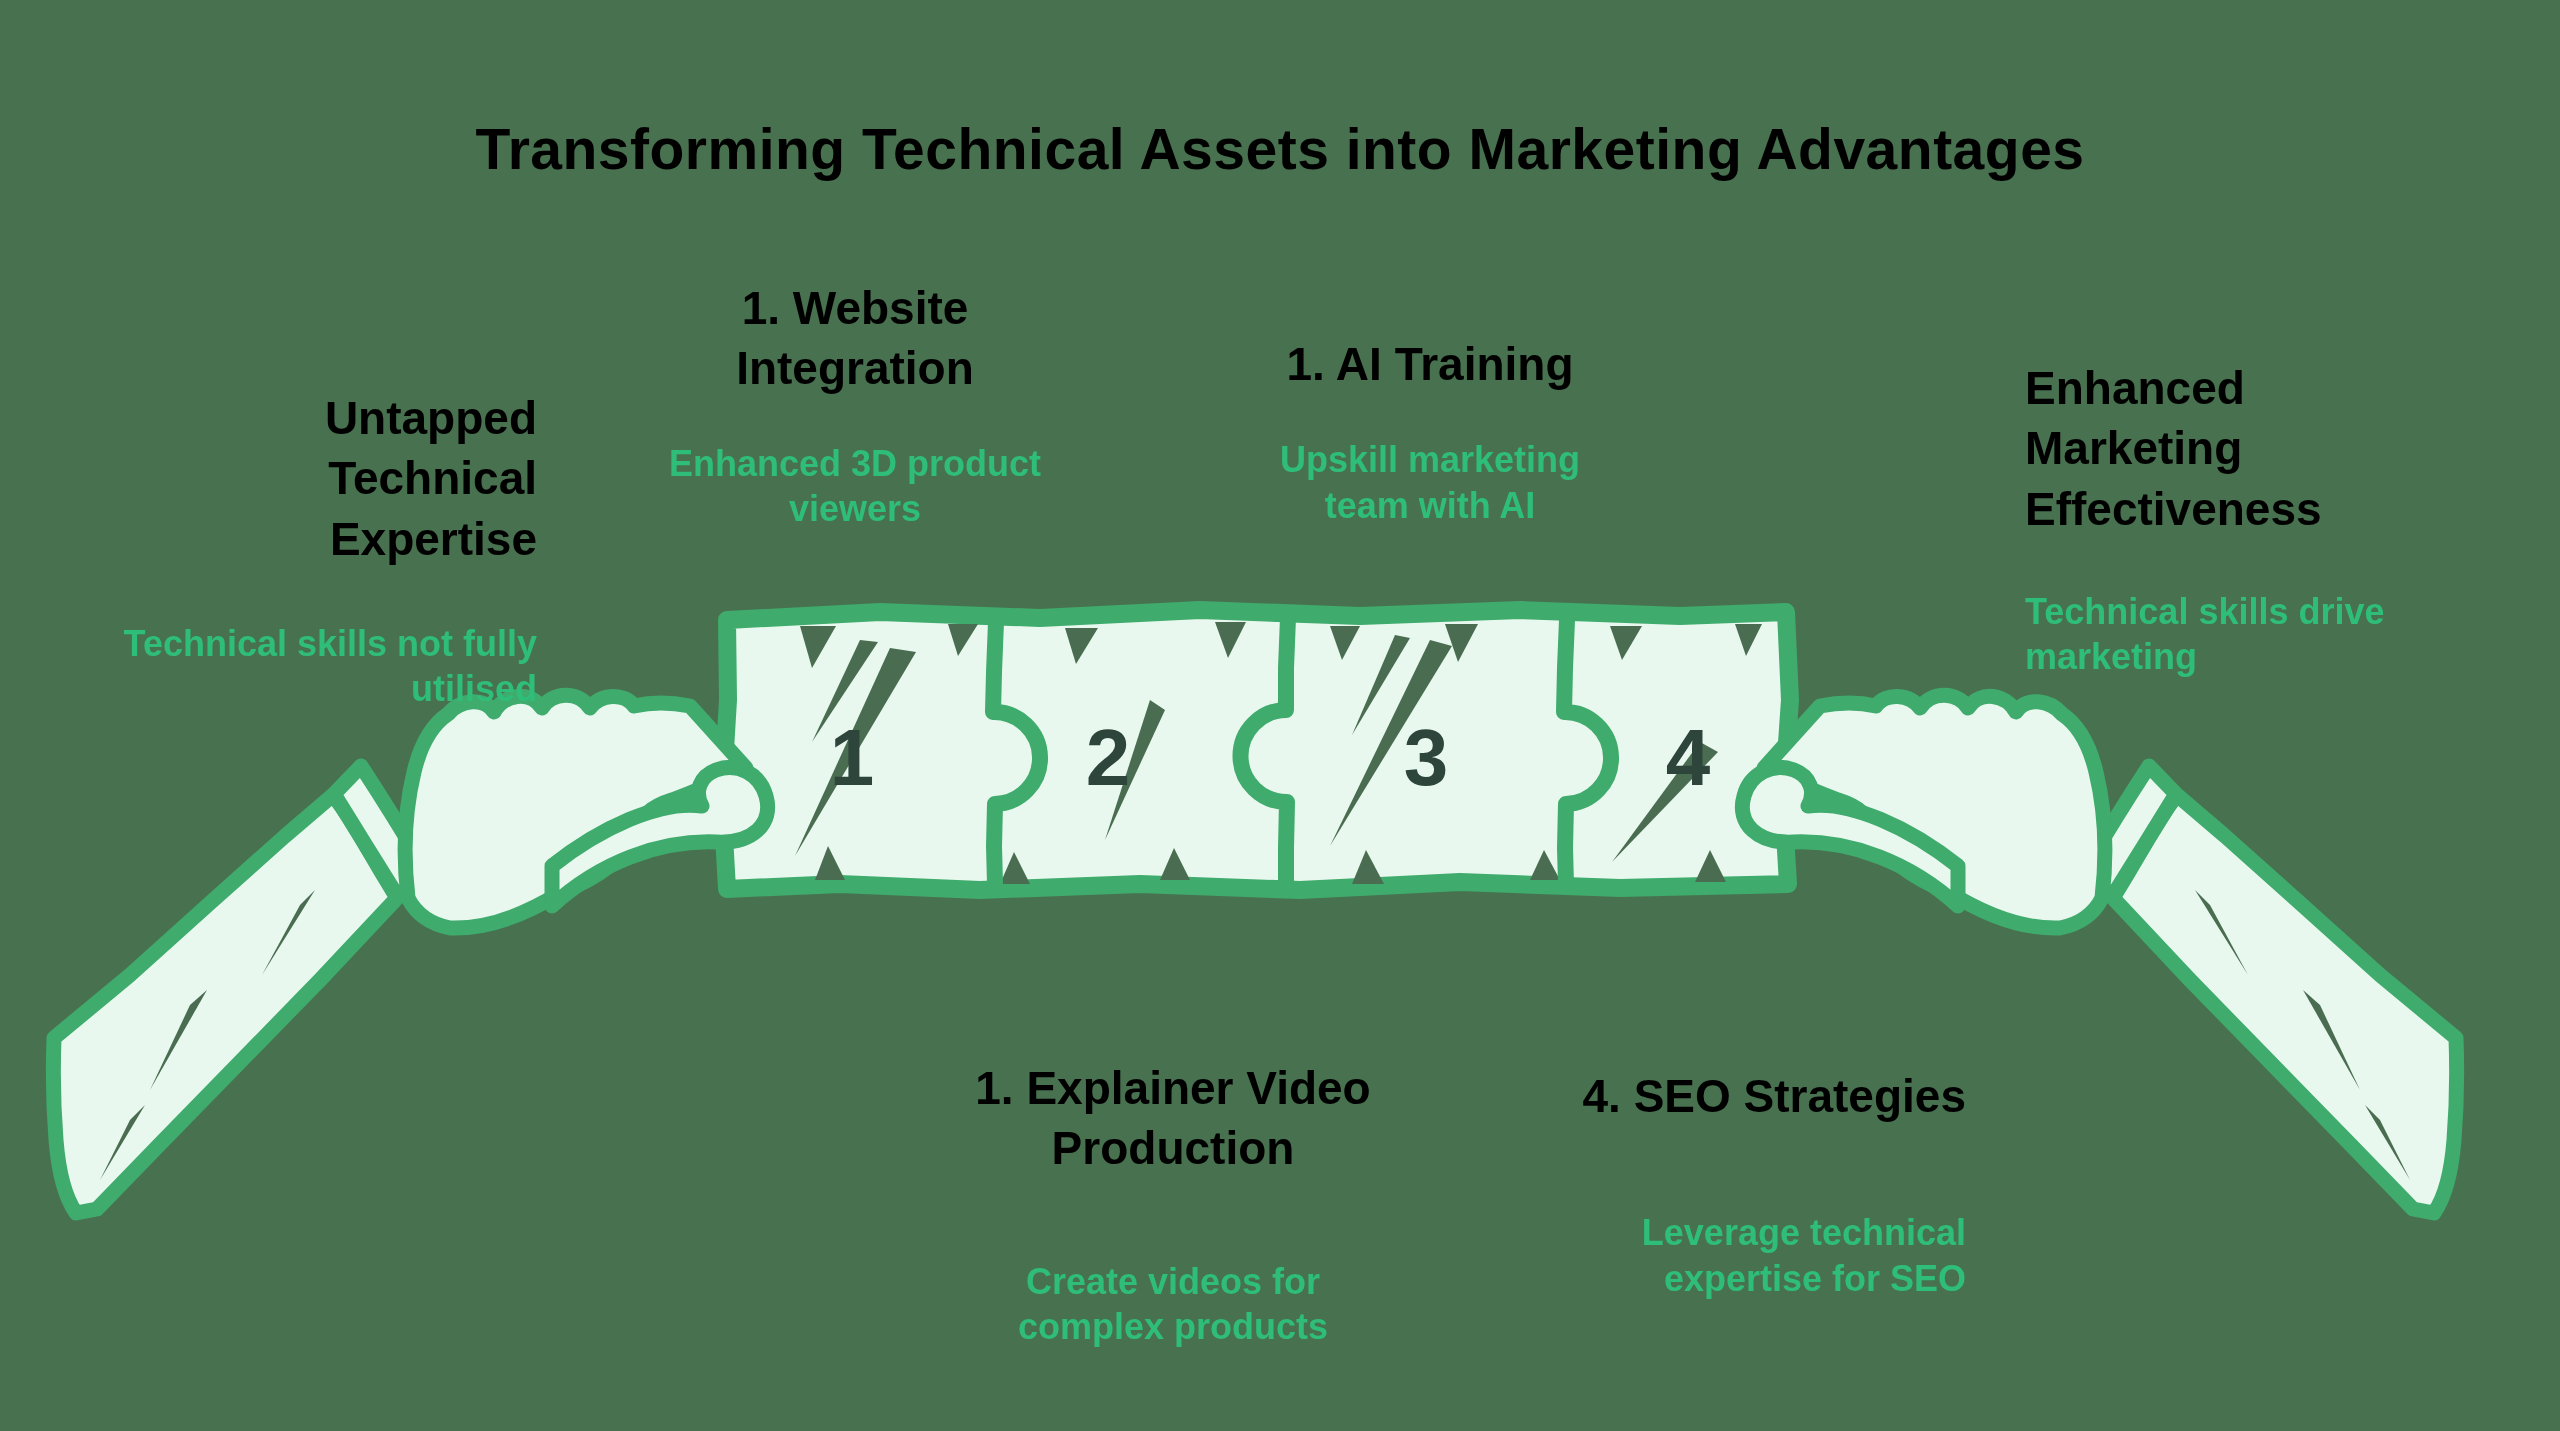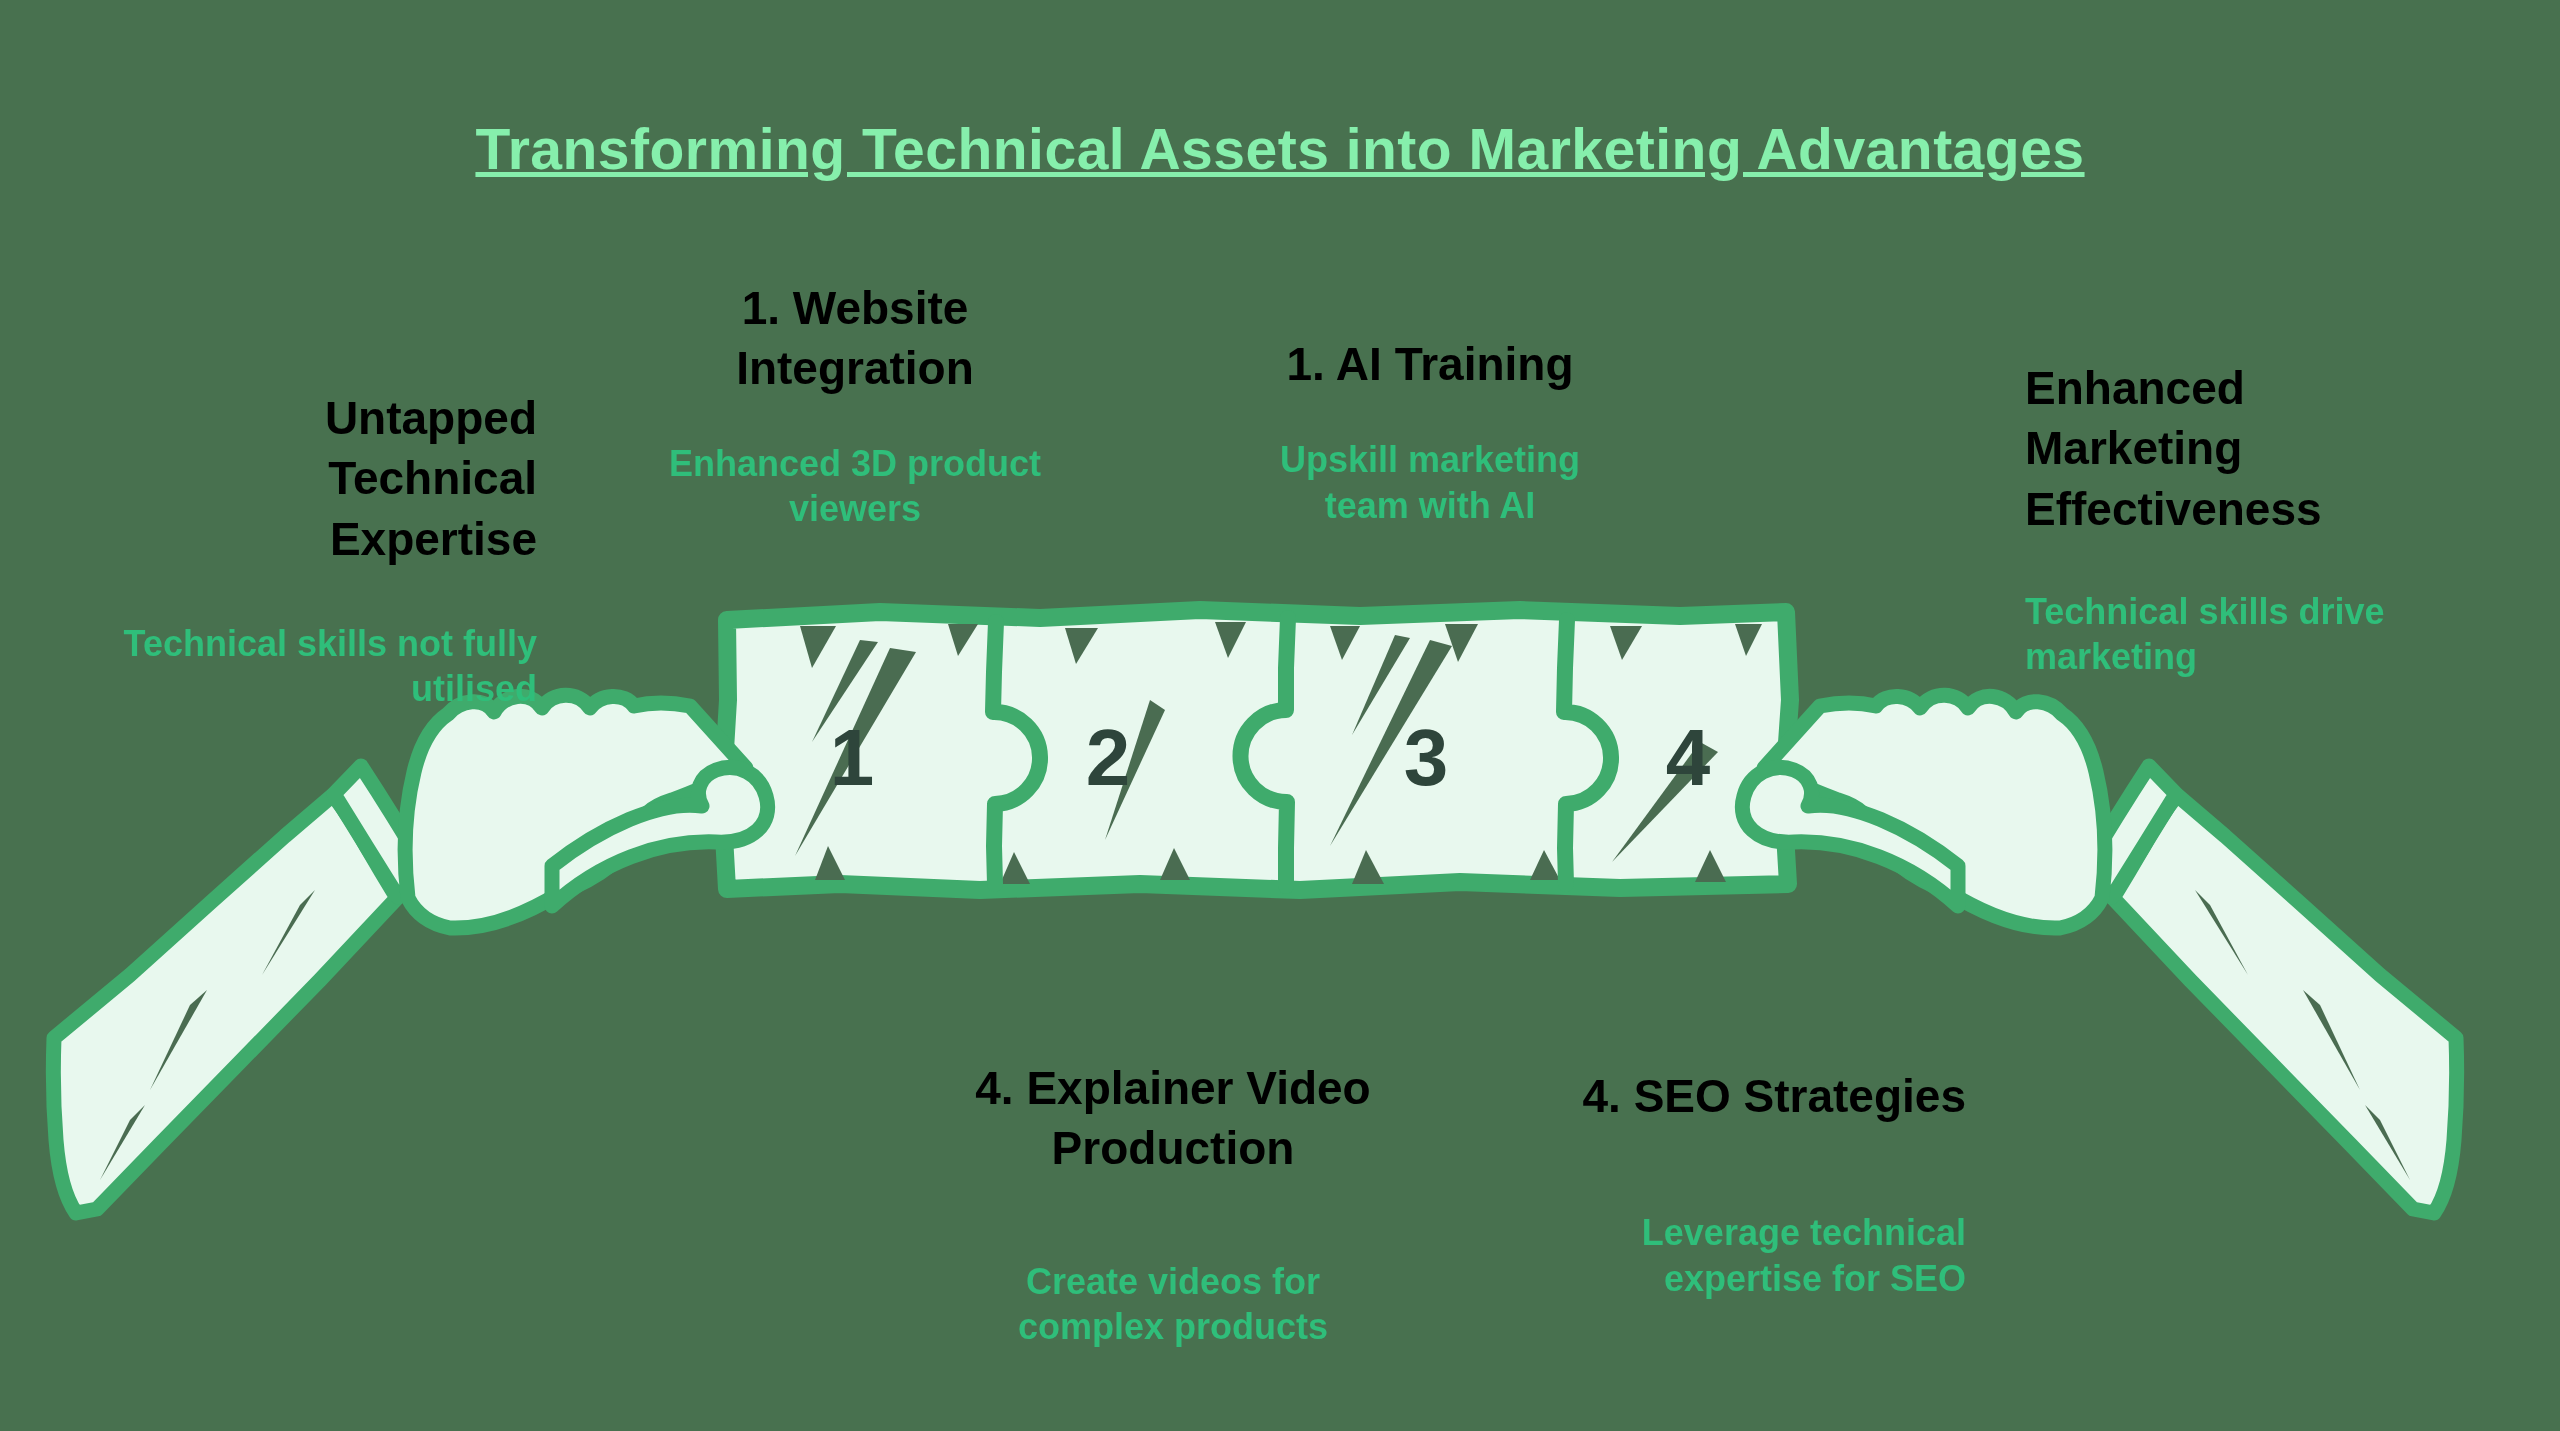--- a/index.html
+++ b/index.html
@@ -5,21 +5,21 @@
   html,body{margin:0;padding:0;background:#48714F;}
   .stage{
     position:relative;width:2560px;height:1431px;overflow:hidden;
     background:#48714F;
     font-family:"Liberation Sans",sans-serif;font-weight:700;
   }
   .stage svg{position:absolute;left:0;top:0;}
   .txt{position:absolute;white-space:pre-line;}
   .title{
     left:0;right:0;top:116px;text-align:center;
-    font-size:57px;color:#86efac;letter-spacing:0.5px;text-decoration:underline;
+    font-size:57px;color:#000000;letter-spacing:0.5px;
   }
   .heading{font-size:46px;color:#000000;line-height:1.31;}
   .sub{font-size:36px;color:#2FBE7A;line-height:1.26;}
   .b-untapped{left:37px;width:500px;top:370px;text-align:right;}
   .b-untapped .sub{margin-top:34px;}
   .b-website{left:605px;width:500px;top:260px;text-align:center;}
   .b-website .sub{margin-top:24px;}
   .b-ai{left:1180px;width:500px;top:316px;text-align:center;}
   .b-ai .sub{margin-top:25px;}
   .b-enhanced{left:2025px;width:470px;top:340px;text-align:left;}
@@ -170,21 +170,21 @@
 
   <div class="txt b-enhanced">
     <div class="heading">Enhanced
 Marketing
 Effectiveness</div>
     <div class="sub">Technical skills drive
 marketing</div>
   </div>
 
   <div class="txt b-explainer">
-    <div class="heading">4. Explainer Video
+    <div class="heading">1. Explainer Video
 Production</div>
     <div class="sub">Create videos for
 complex products</div>
   </div>
 
   <div class="txt b-seo">
     <div class="heading">4. SEO Strategies</div>
     <div class="sub">Leverage technical
 expertise for SEO</div>
   </div>

